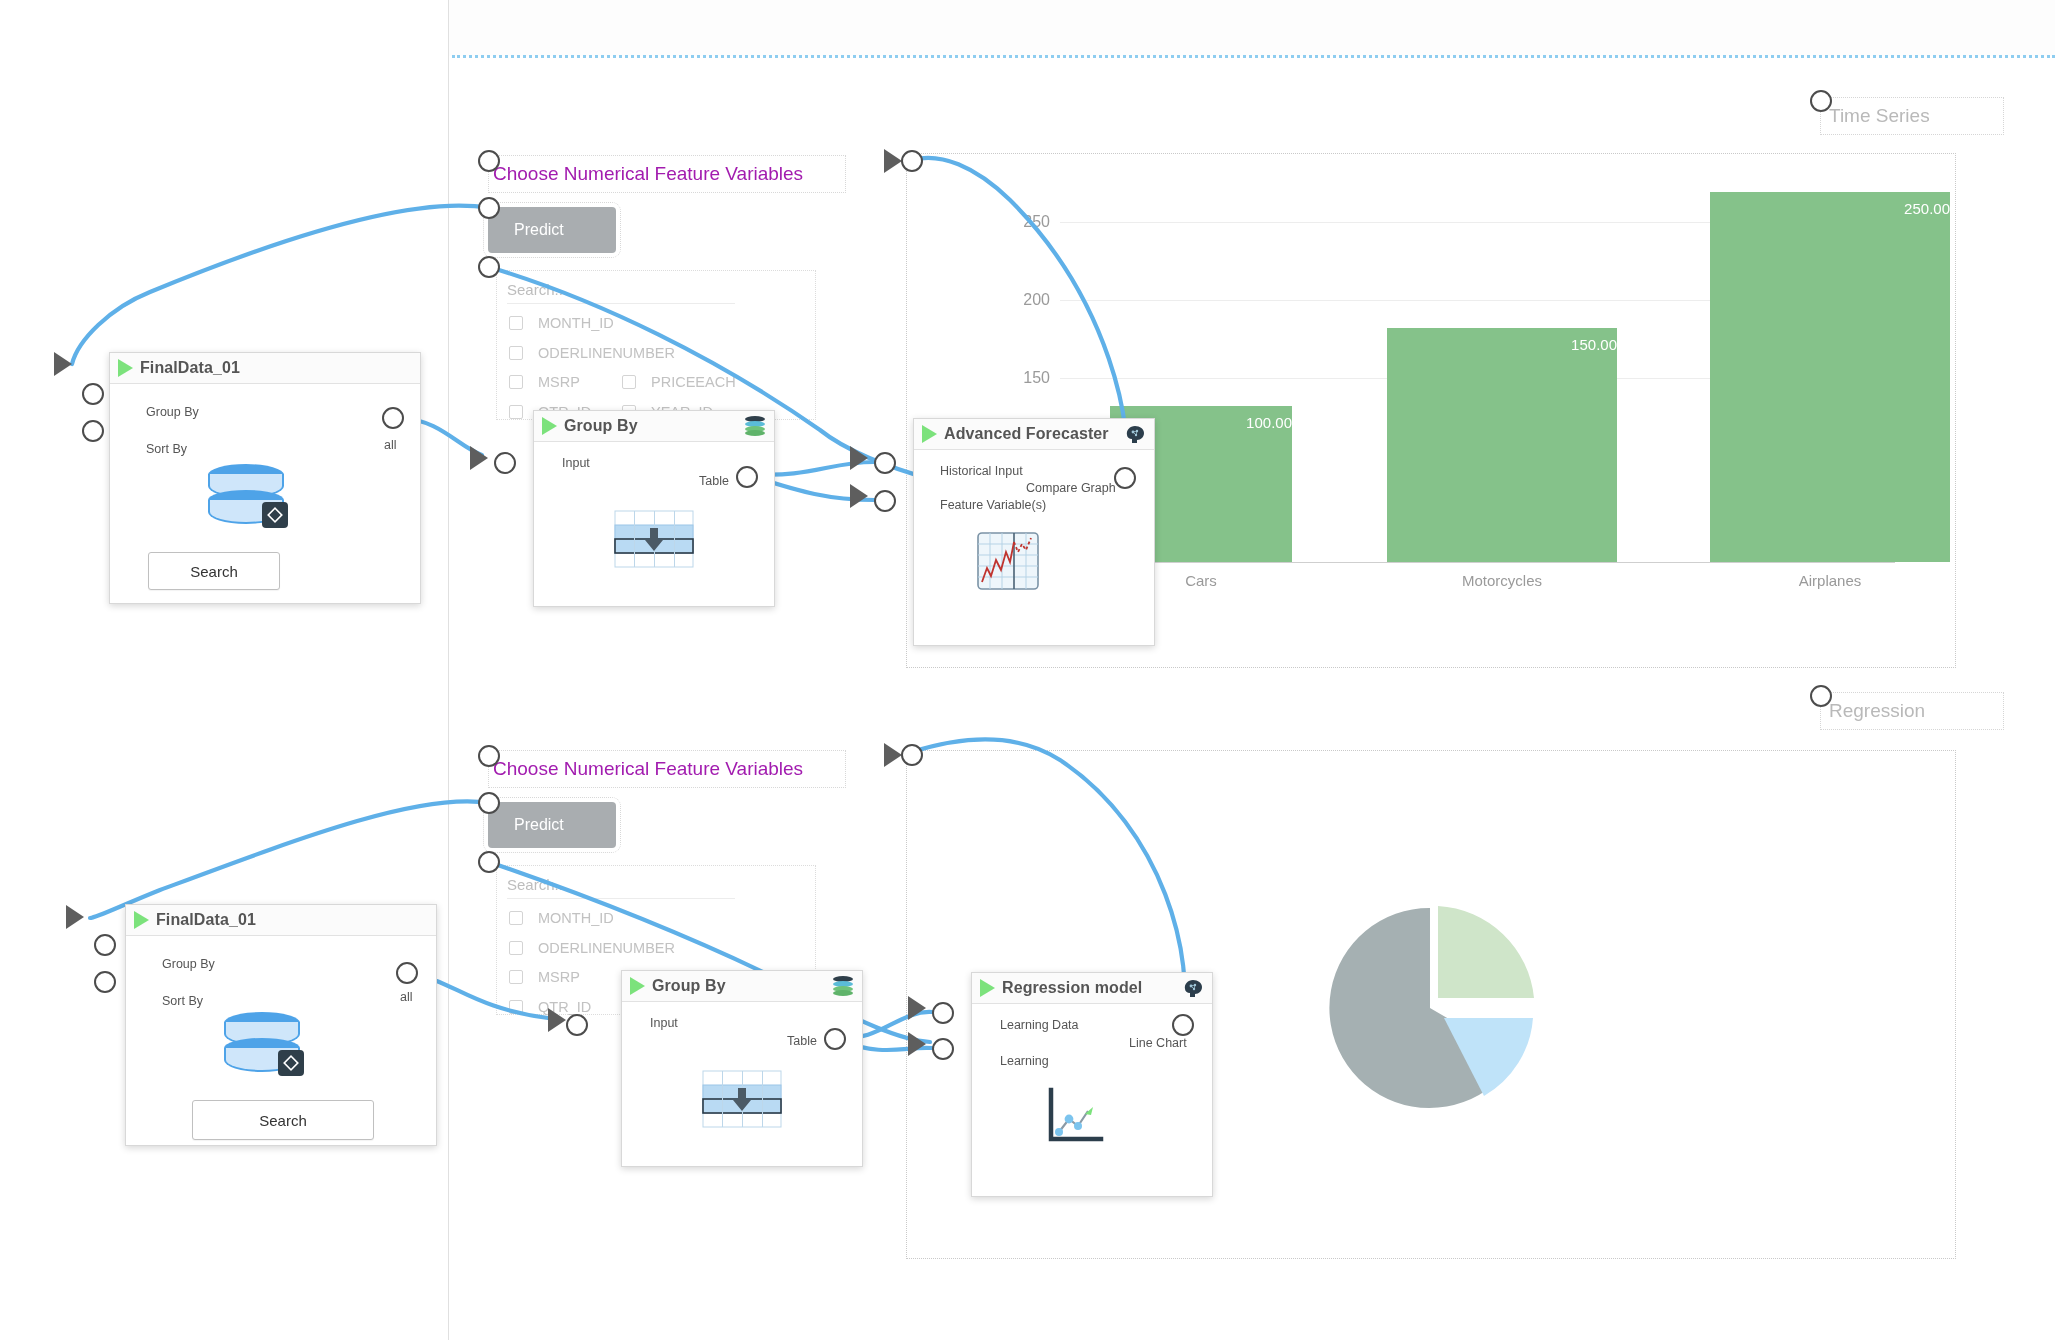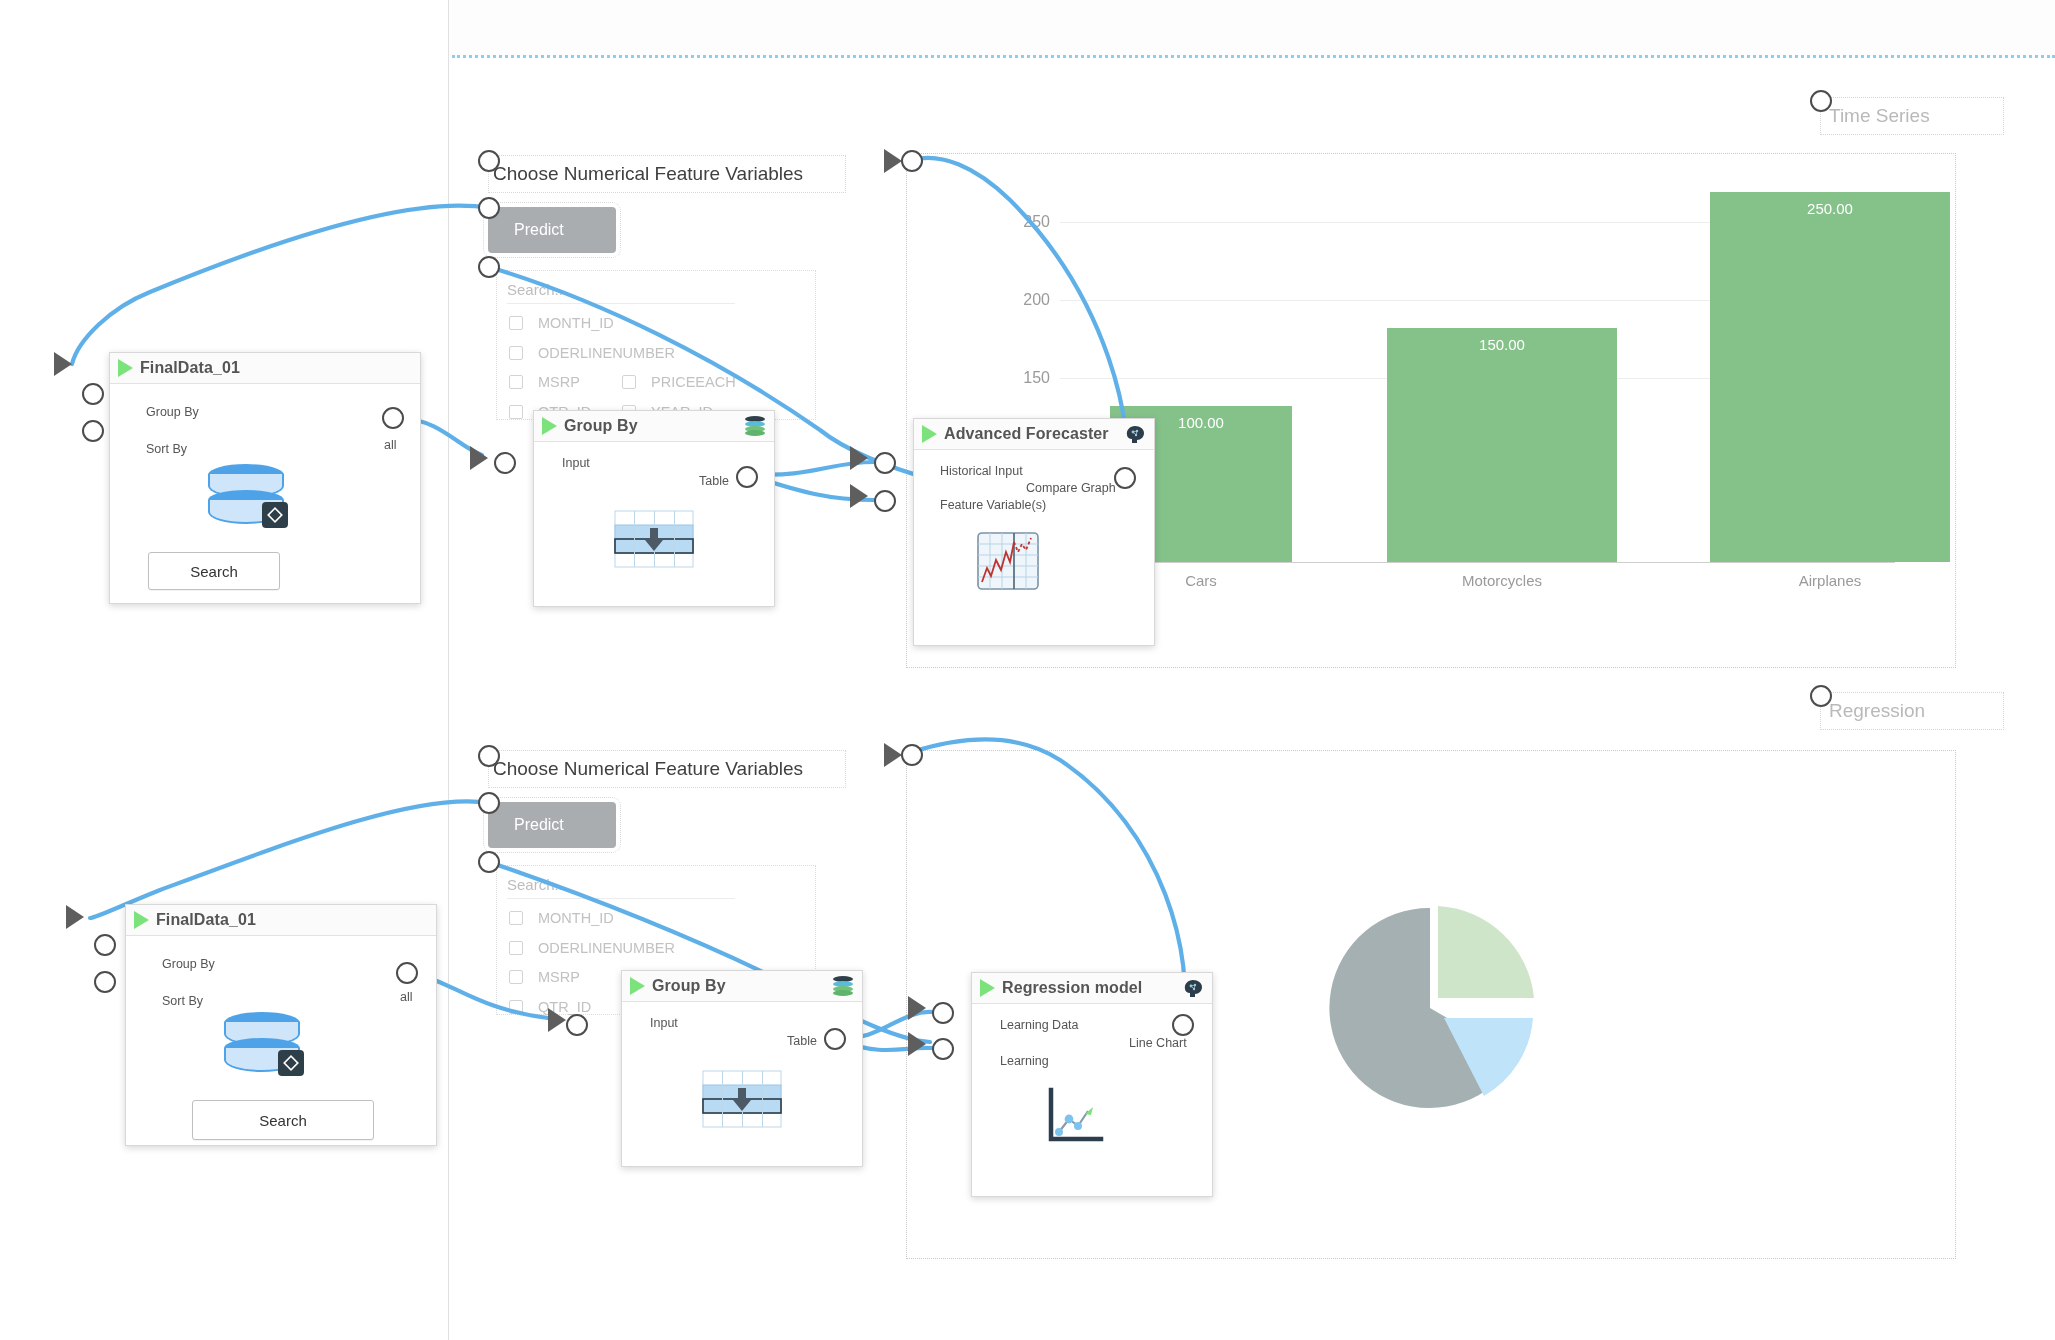--- a/index.html
+++ b/index.html
@@ -129,21 +129,21 @@
     font-size:15px;color:#333;
     display:flex;align-items:center;justify-content:center;
     box-shadow:0 1px 1px rgba(0,0,0,.05);
   }
 
   
   .fv-panel{position:absolute;z-index:10;}
   .fv-title{
     position:absolute;left:0;top:0;
     border:1px dotted #d8d8d8;
-    color:#404040;font-size:19px;line-height:36px;
+    color:#a21caf;font-size:19px;line-height:36px;
     padding:0 4px;white-space:nowrap;background:#fff;
   }
   .fv-predict{
     position:absolute;
     background:#a9adb0;color:#ffffff;border-radius:4px;
     font-size:16px;display:flex;align-items:center;
     padding-left:26px;
     box-sizing:border-box;
     outline:1px dotted #d8d8d8;outline-offset:4px;
   }
@@ -162,21 +162,21 @@
   .cb{
     width:14px;height:14px;border:1.5px solid #d4d4d4;border-radius:2px;
     background:#fff;box-sizing:border-box;flex:none;
   }
   .fv-label{font-size:14.5px;color:#c2c2c2;white-space:nowrap;}
 
   
   .chart{position:absolute;}
   .bar{position:absolute;background:#85c28a;}
   .bar-val{
-    position:absolute;width:100%;text-align:center;top:8px;
+    position:absolute;width:100%;text-align:right;top:8px;
     color:#ffffff;font-size:15px;
   }
   .ytick{
     position:absolute;right:100%;margin-right:10px;
     transform:translateY(-50%);
     color:#9a9a9a;font-size:16px;white-space:nowrap;
   }
   .gridline{position:absolute;left:0;height:1px;background:#ededed;}
   .xlabel{
     position:absolute;transform:translateX(-50%);

